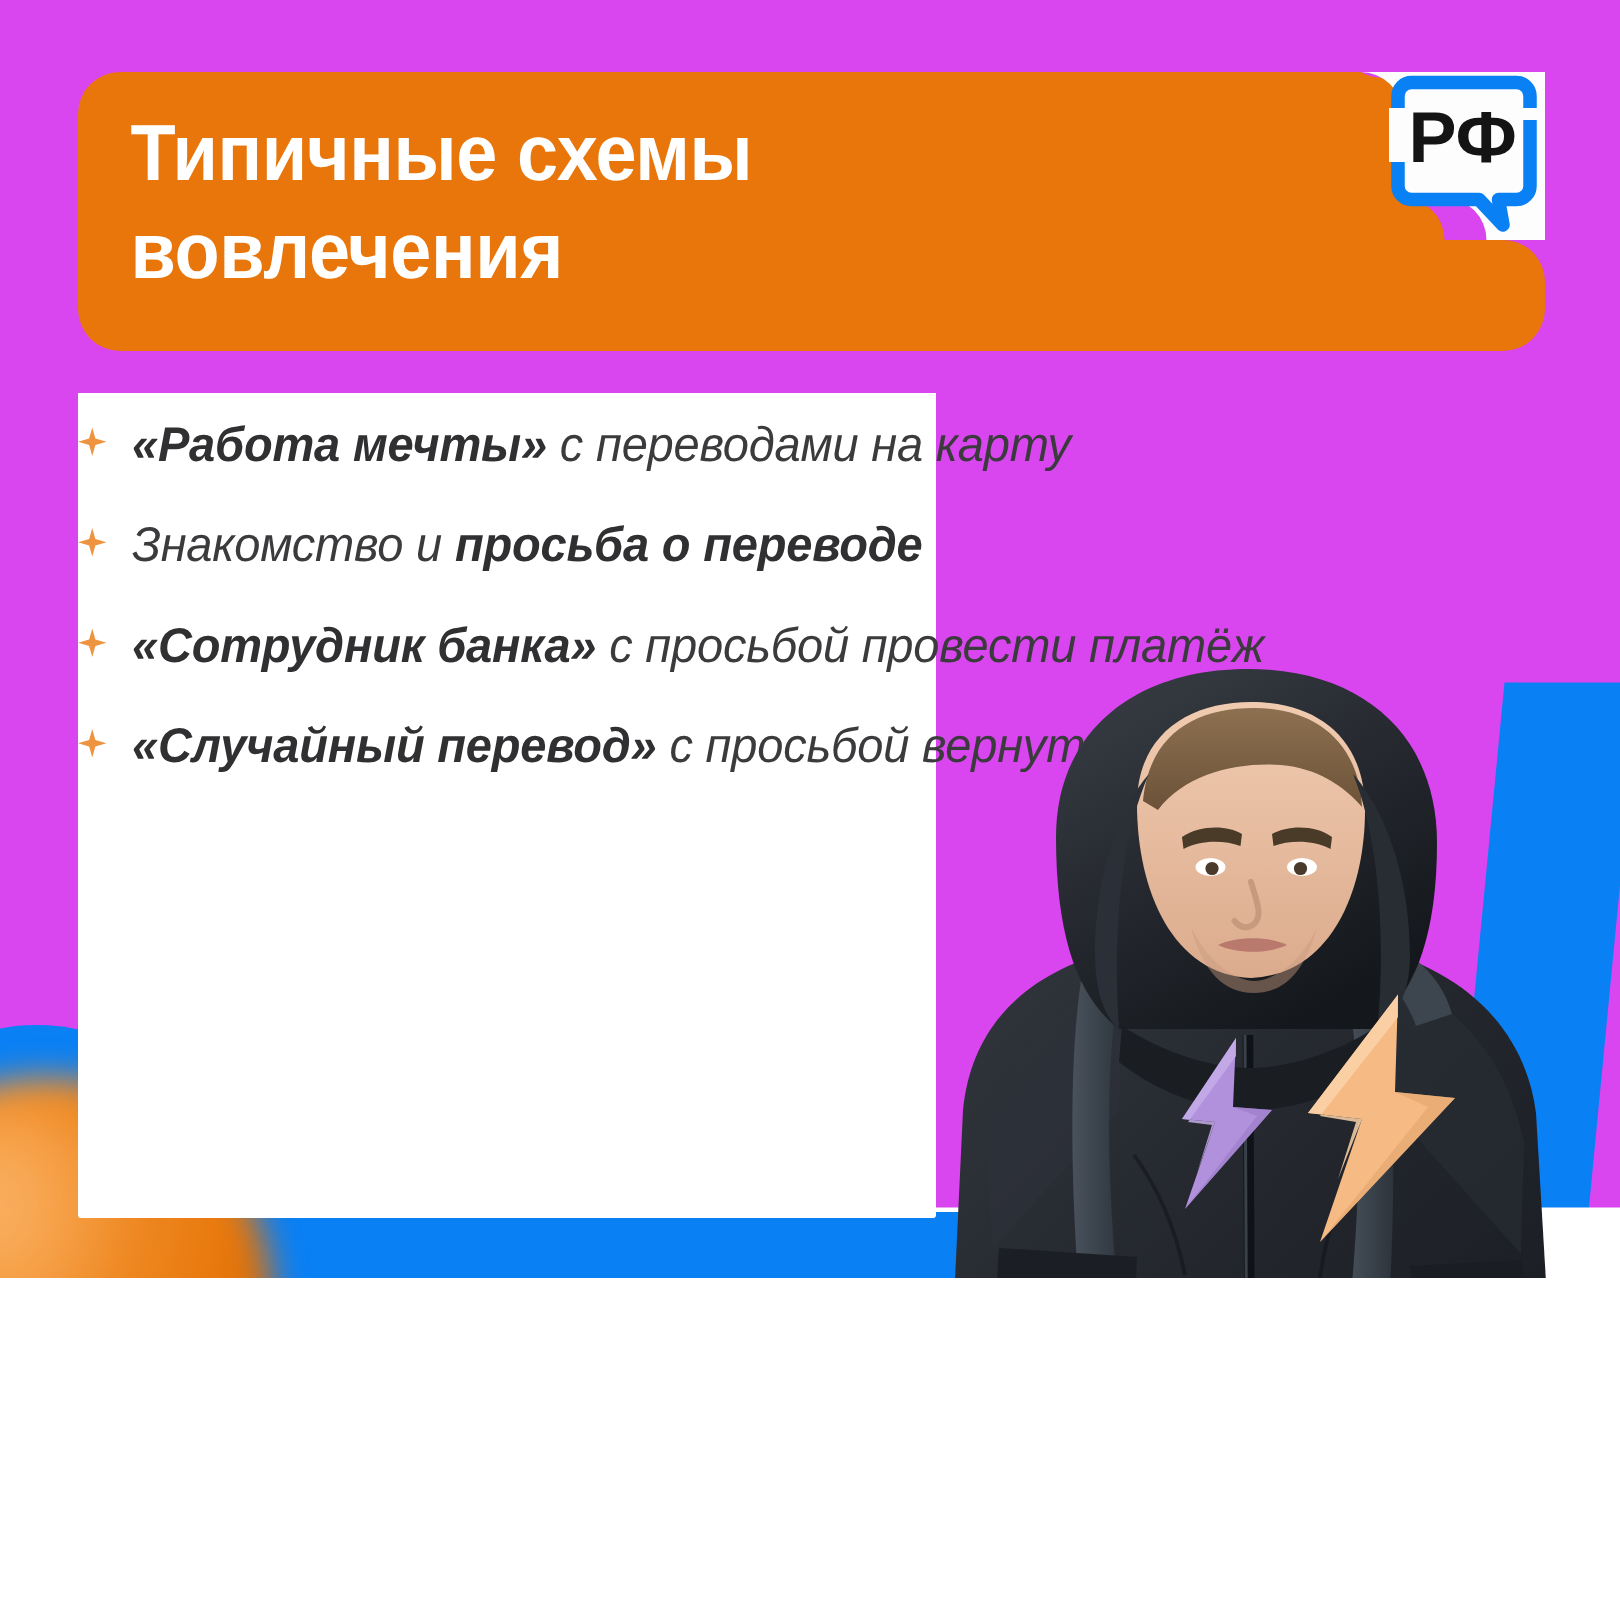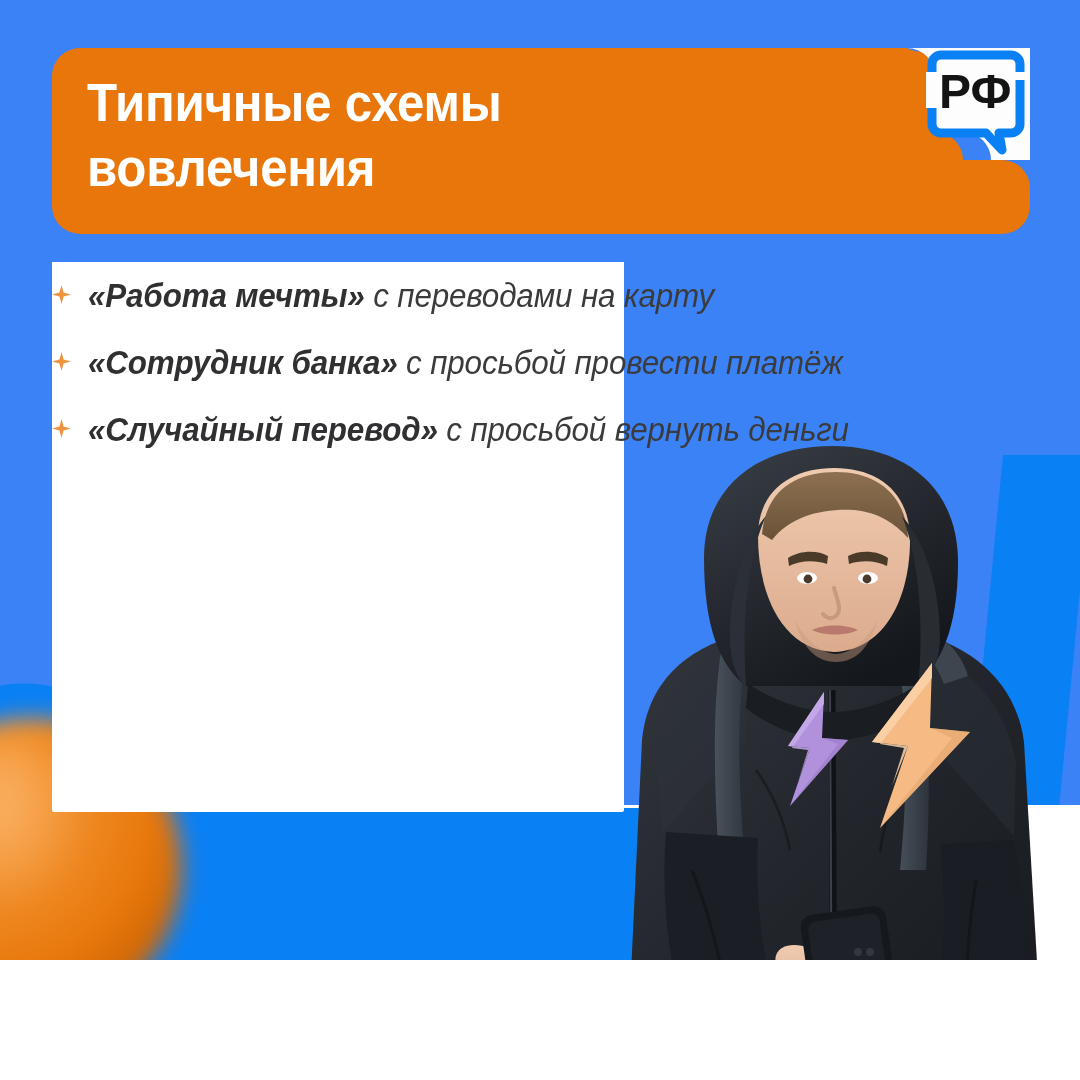--- a/index.html
+++ b/index.html
@@ -7,22 +7,22 @@
   body {
     font-family:"Liberation Sans", sans-serif;
     background:#ffffff;
     overflow:hidden;
     position:relative;
   }
 
   
   #canvas {
     position:absolute; inset:0;
-    width:1080px; height:960px;
-    background:#3b82f6;
+    width:1080px; height:852px;
+    background:#d946ef;
     overflow:hidden;
   }
 
   
   .bg-layer { position:absolute; inset:0; overflow:hidden; }
 
   
   .blue-right {
     position:absolute;
     left:1003px; top:455px;
@@ -213,20 +213,26 @@
         <div class="bullet-row">
           <div class="bullet-mark">
             <div class="diamond"></div>
           </div>
           <div class="bullet-text"><b>«Работа мечты»</b><span> с переводами на карту</span></div>
         </div>
         <div class="bullet-row">
           <div class="bullet-mark">
             <div class="diamond"></div>
           </div>
+          <div class="bullet-text"><span>Знакомство и </span><b>просьба о переводе</b></div>
+        </div>
+        <div class="bullet-row">
+          <div class="bullet-mark">
+            <div class="diamond"></div>
+          </div>
           <div class="bullet-text"><b>«Сотрудник банка»</b><span> с просьбой провести платёж</span></div>
         </div>
         <div class="bullet-row">
           <div class="bullet-mark">
             <div class="diamond"></div>
           </div>
           <div class="bullet-text"><b>«Случайный перевод»</b><span> с просьбой вернуть деньги</span></div>
         </div>
       </div>
   </div>

